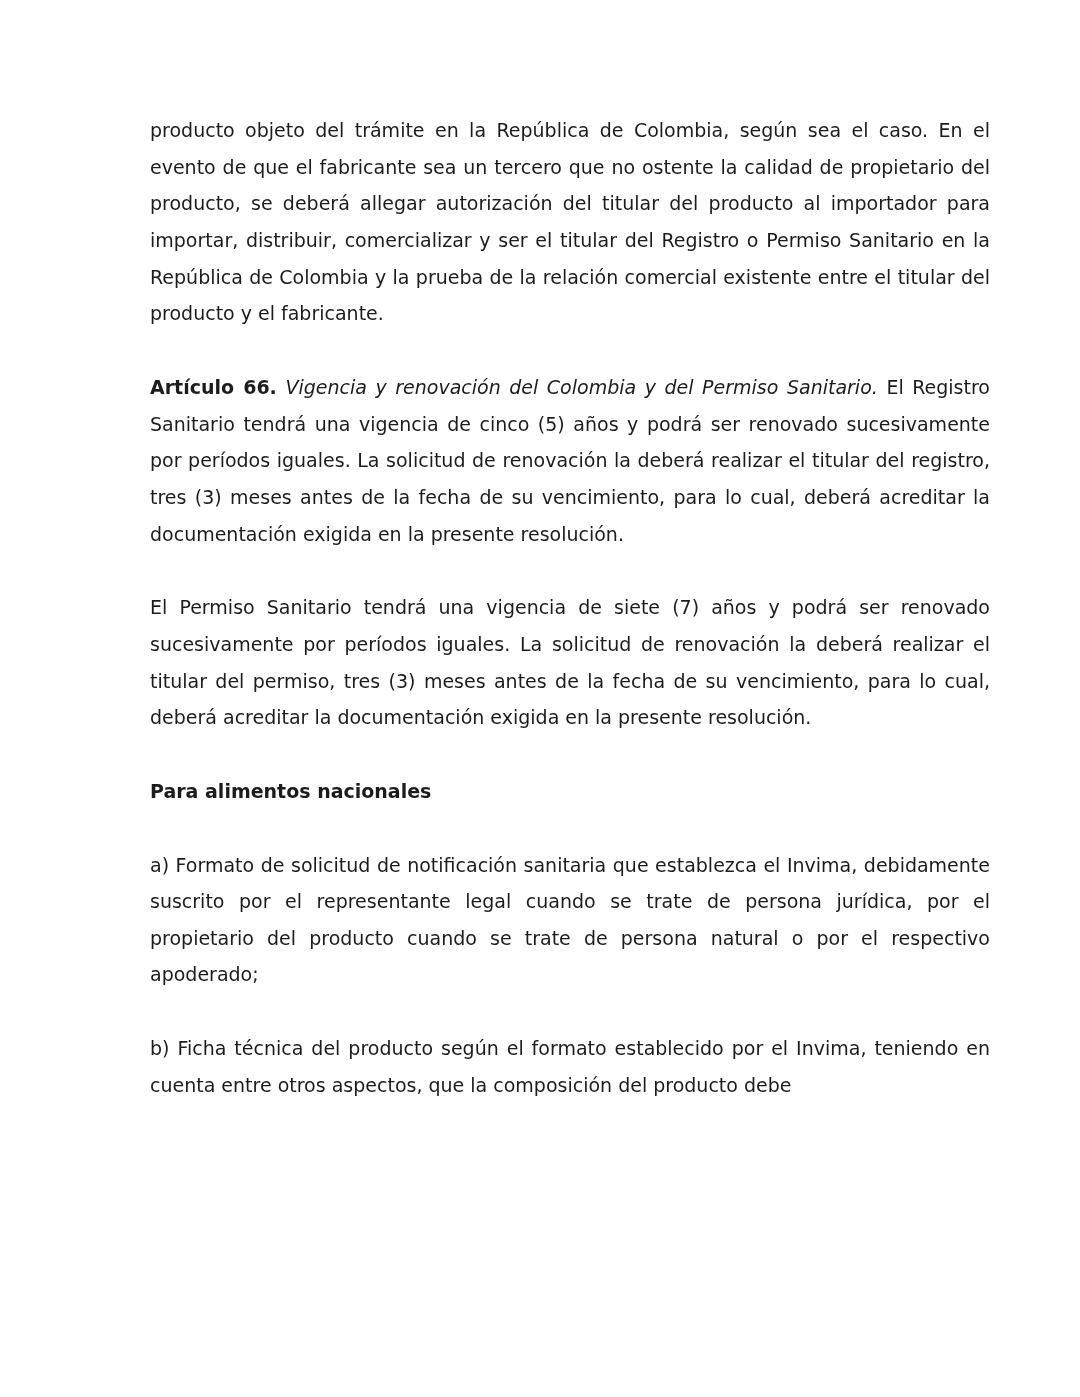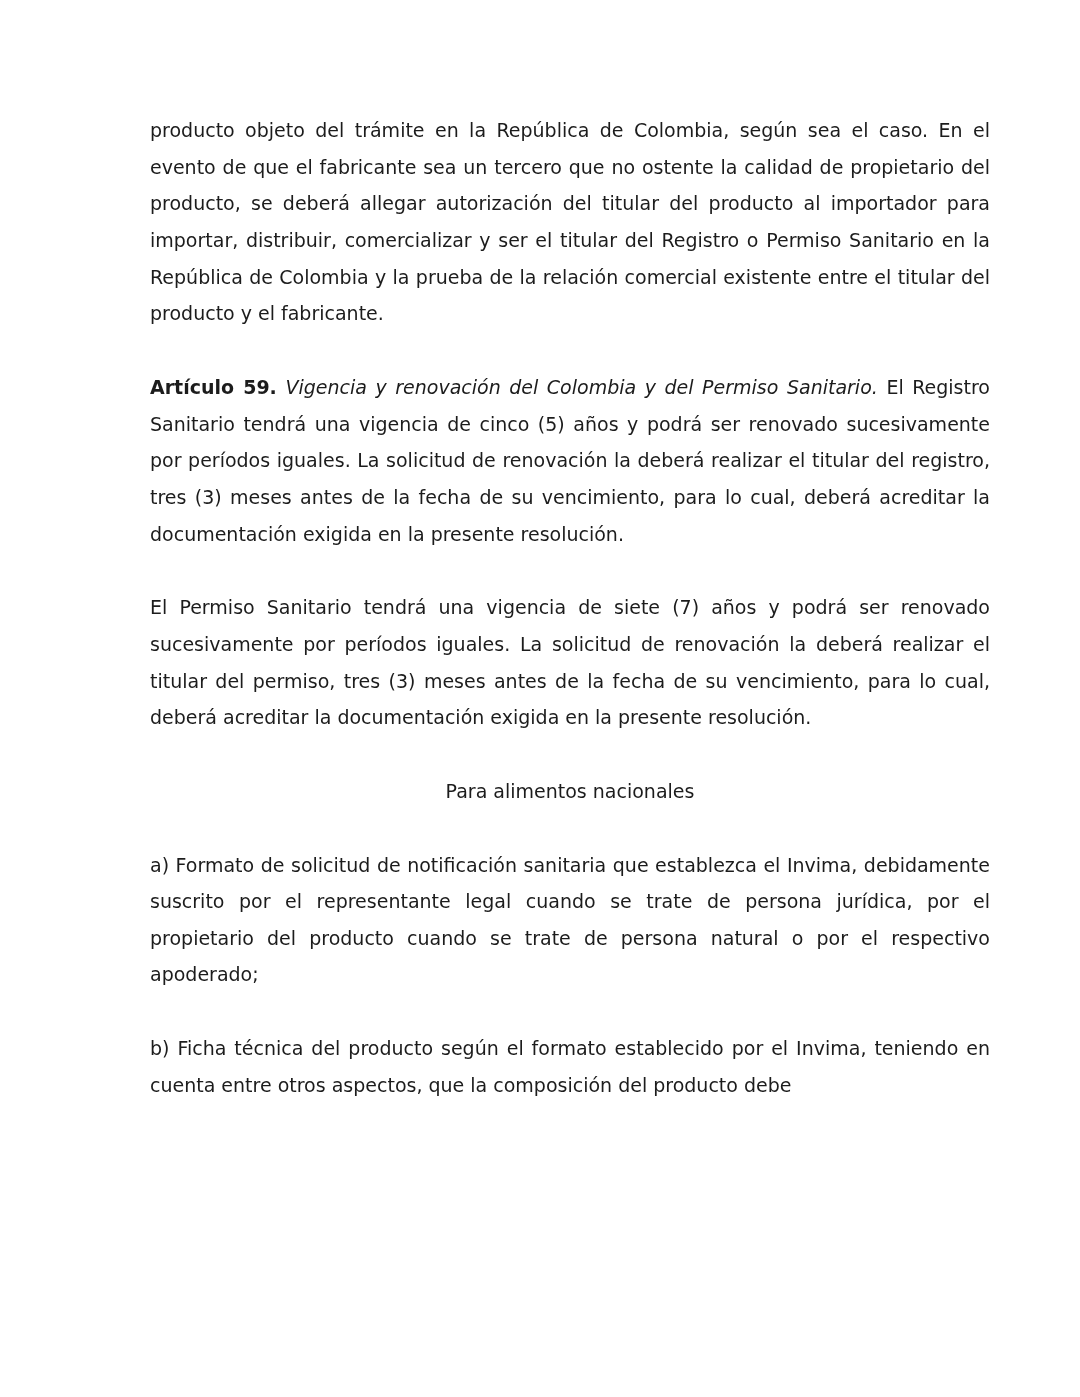--- a/index.html
+++ b/index.html
@@ -28,35 +28,35 @@
     text-align: justify;
     text-justify: inter-word;
   }
   .para:last-child {
     margin-bottom: 0;
     margin-top: 35px;
   }
   .bold { font-weight: bold; }
   .italic { font-style: italic; }
   .heading {
-    font-weight: normal;
-    text-align: center;
+    font-weight: bold;
+    text-align: left;
   }
 </style>
 </head>
 <body>
 
 <div class="page">
 
   <p class="para">
     <span>producto objeto del trámite en la República de Colombia, según sea el caso. En el evento de que el fabricante sea un tercero que no ostente la calidad de propietario del producto, se deberá allegar autorización del titular del producto al importador para importar, distribuir, comercializar y ser el titular del Registro o Permiso Sanitario en la República de Colombia y la prueba de la relación comercial existente entre el titular del producto y el fabricante.</span>
   </p>
 
   <p class="para">
-    <span class="bold">Artículo 59.</span>
+    <span class="bold">Artículo 66.</span>
     <span class="italic">Vigencia y renovación del Colombia y del Permiso Sanitario.</span>
     <span>El Registro Sanitario tendrá una vigencia de cinco (5) años y podrá ser renovado sucesivamente por períodos iguales. La solicitud de renovación la deberá realizar el titular del registro, tres (3) meses antes de la fecha de su vencimiento, para lo cual, deberá acreditar la documentación exigida en la presente resolución.</span>
   </p>
 
   <p class="para">
     <span>El Permiso Sanitario tendrá una vigencia de siete (7) años y podrá ser renovado sucesivamente por períodos iguales. La solicitud de renovación la deberá realizar el titular del permiso, tres (3) meses antes de la fecha de su vencimiento, para lo cual, deberá acreditar la documentación exigida en la presente resolución.</span>
   </p>
 
 
   <p class="para heading">Para alimentos nacionales</p>

